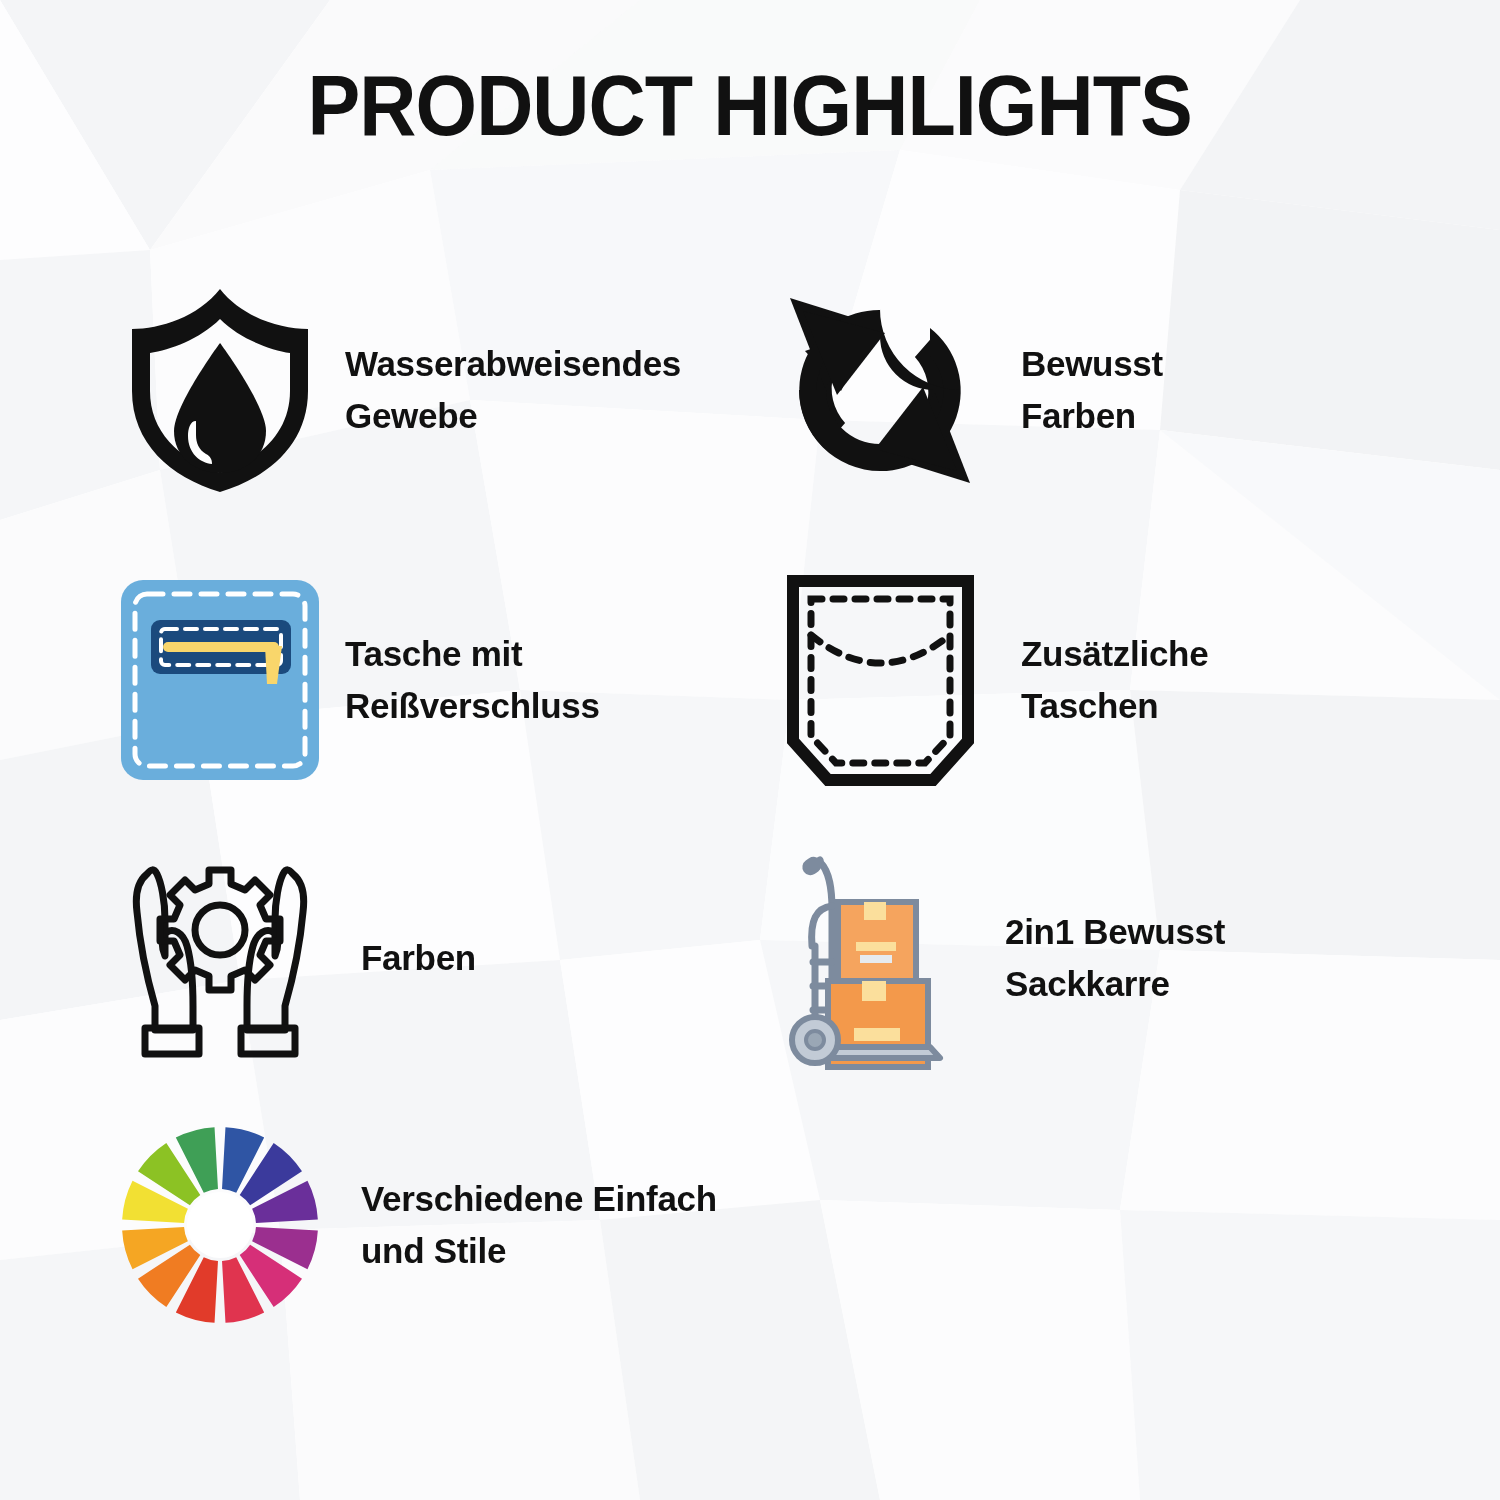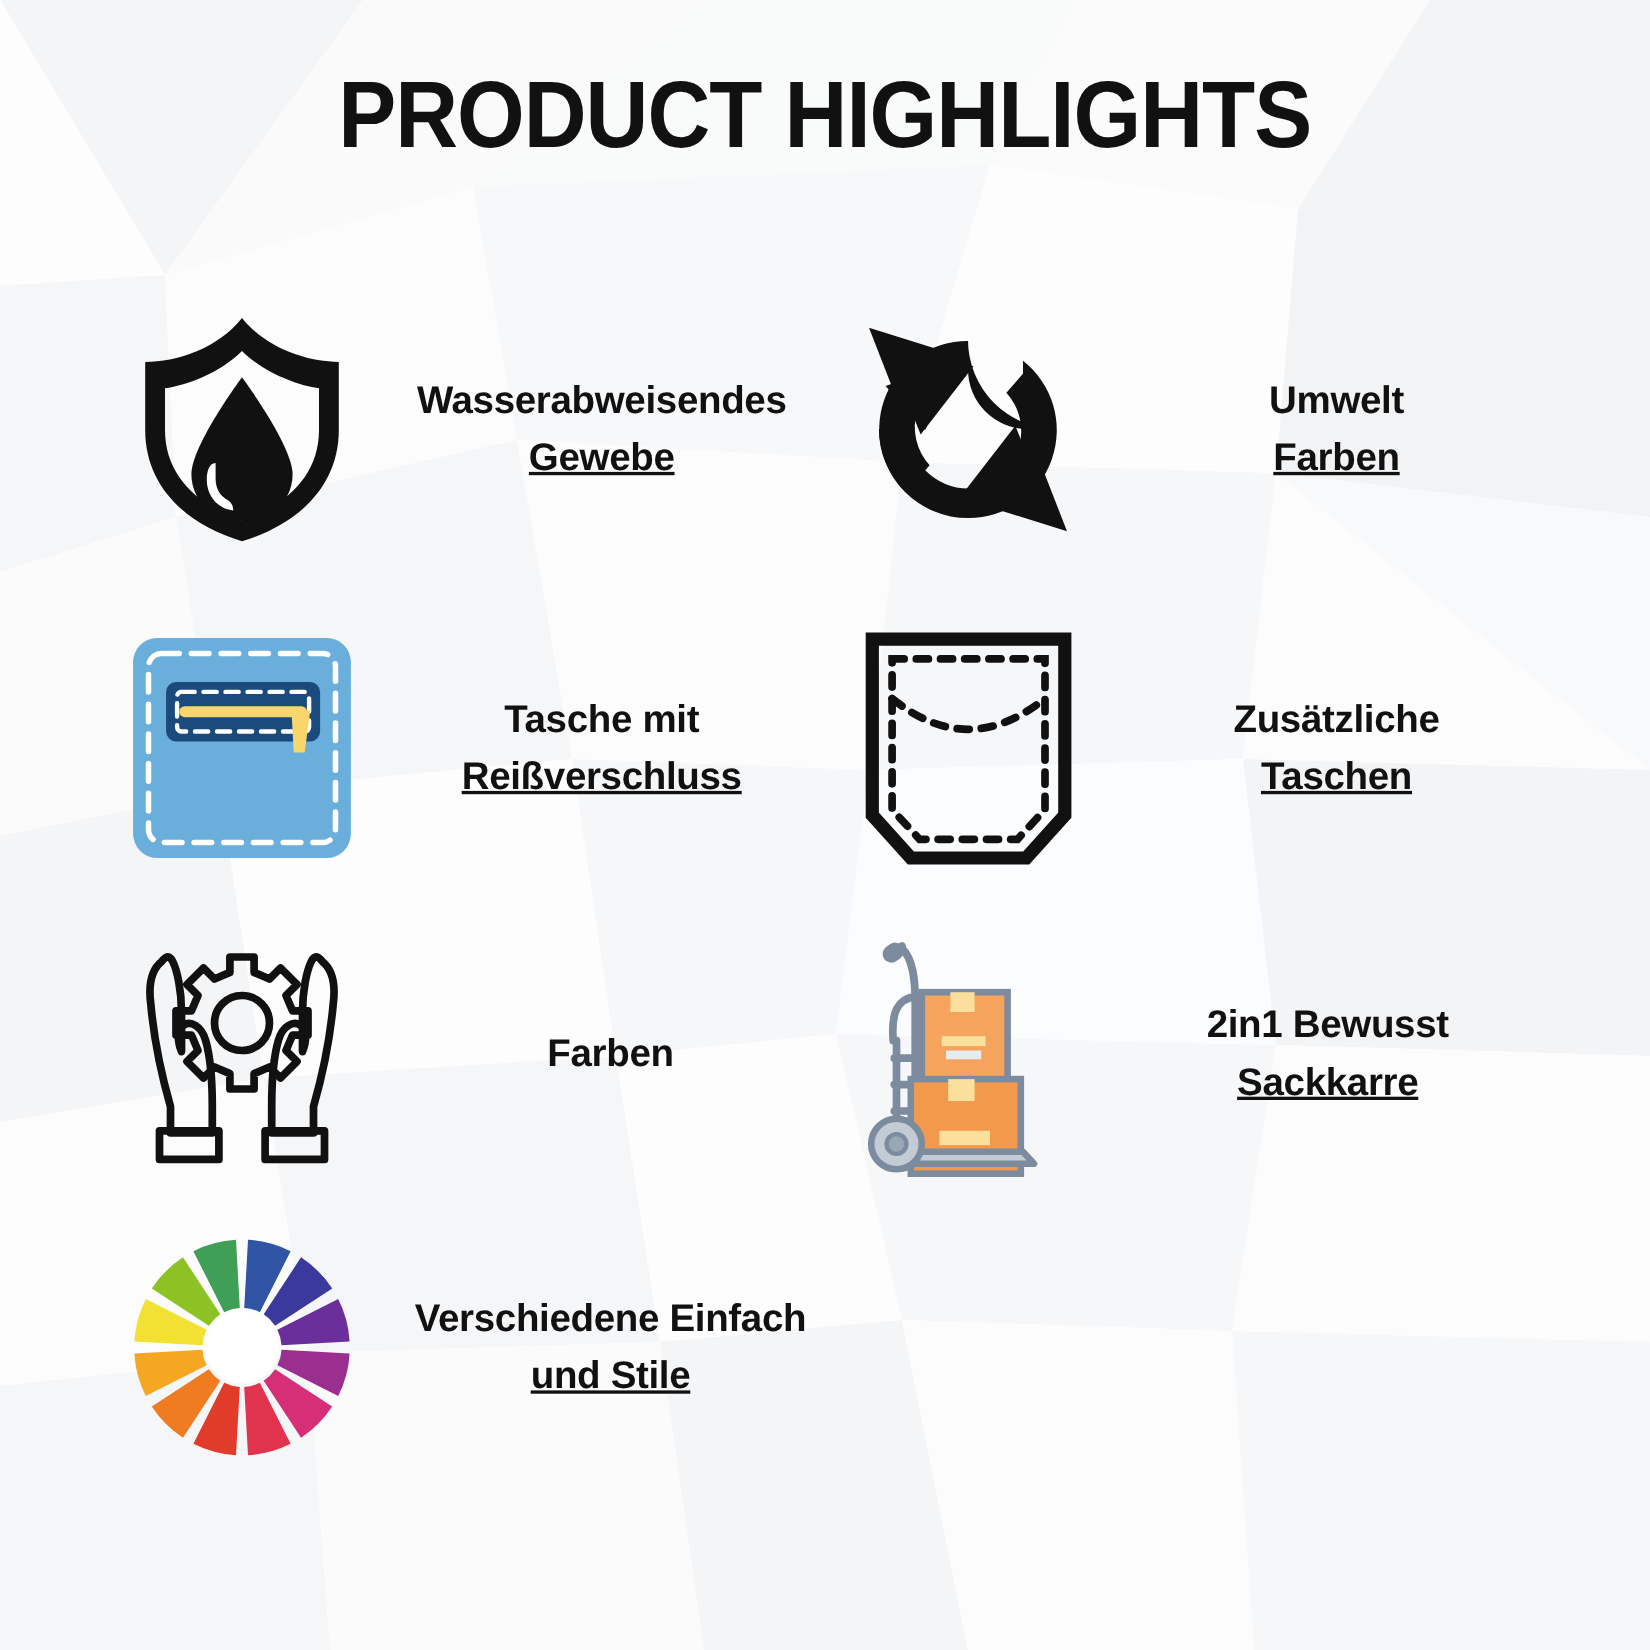--- a/index.html
+++ b/index.html
@@ -82,29 +82,28 @@
   }
   .cell .icon-slot {
     flex: 0 0 250px;
     height: 215px;
     display: flex;
     align-items: center;
     justify-content: center;
   }
   .cell .label {
     flex: 1 1 auto;
-    text-align: center;
     font-weight: bold;
     font-size: 35px;
     line-height: 1.48;
     color: #111111;
     letter-spacing: -0.3px;
     padding: 0 6px;
   }
-  .cell .label .l2 { display: block; text-decoration: underline; }
+  .cell .label .l2 { display: block; }
 
   
   .col-left .label { margin-left: -6px; }
   .col-right .label { margin-left: 10px; }
 
   svg { display: block; overflow: visible; }
 </style>
 </head>
 <body>
 
@@ -193,21 +192,21 @@
             <g fill="#111111">
               <path d="M105 26 A 81 81 0 0 1 105 188 L105 160 A 53 53 0 0 0 105 54 Z" transform="rotate(180 105 107)" opacity="0"></path>
             </g>
             <g fill="#111111">
               <path d="M24 107 A 81 81 0 0 0 105 188 L105 161 A 54 54 0 0 1 51 107 Z"></path>
               <path d="M186 107 A 81 81 0 0 1 105 26 L105 53 A 54 54 0 0 0 159 107 Z"></path>
             </g>
           </svg>
         </div>
         <div class="label">
-          <span>Umwelt</span>
+          <span>Bewusst</span>
           <span class="l2">Farben</span>
         </div>
       </div>
 
       <div class="cell col-left">
         <div class="icon-slot">
           <svg width="210" height="208" viewBox="0 0 210 208">
             <rect x="6" y="4" width="198" height="200" rx="22" fill="#6aaedc"></rect>
             <rect x="20" y="18" width="170" height="172" rx="12" fill="none" stroke="#ffffff" stroke-width="5" stroke-dasharray="16 11" stroke-linecap="round"></rect>
             <rect x="36" y="44" width="140" height="54" rx="9" fill="#1b4a7d"></rect>

